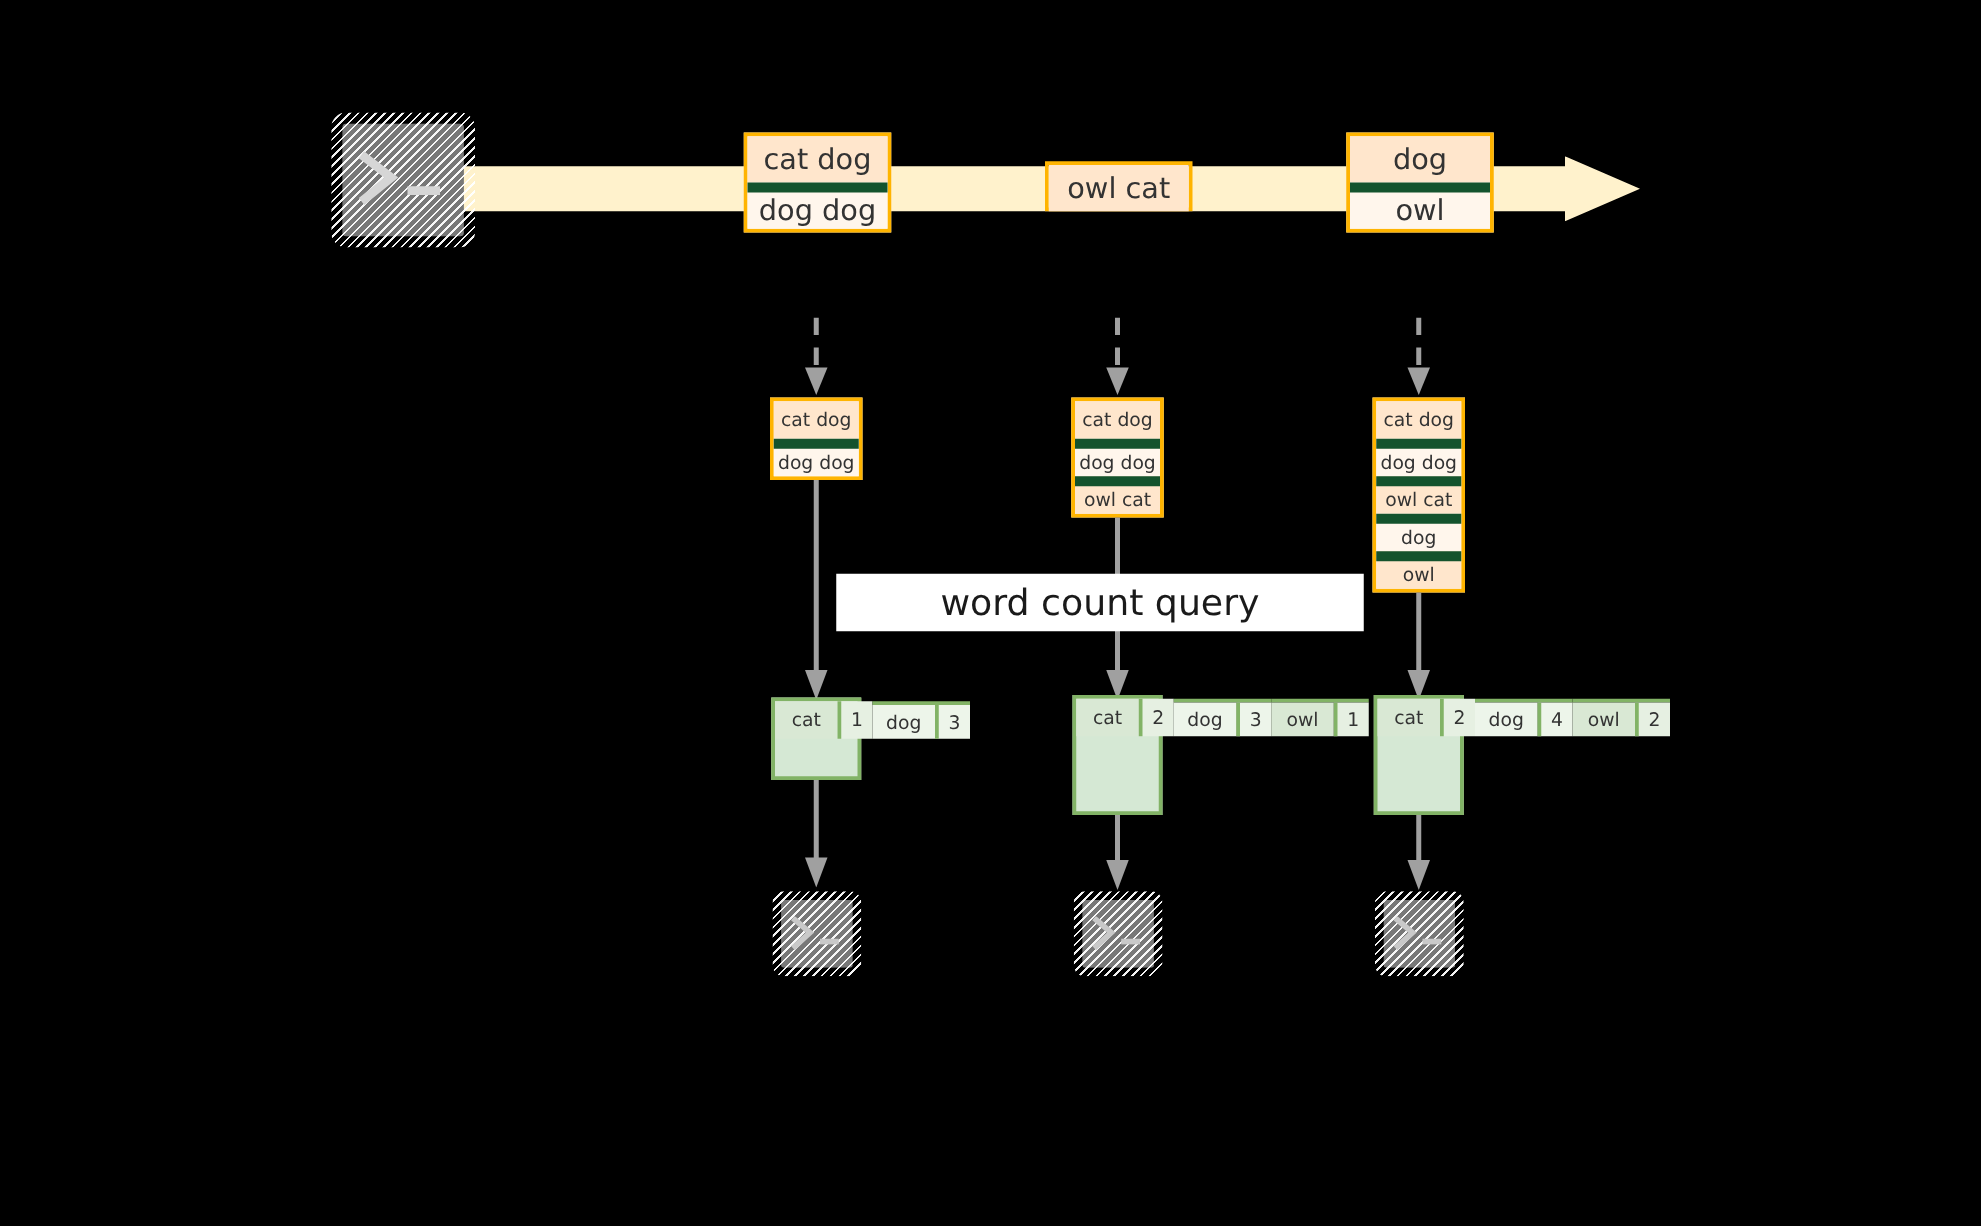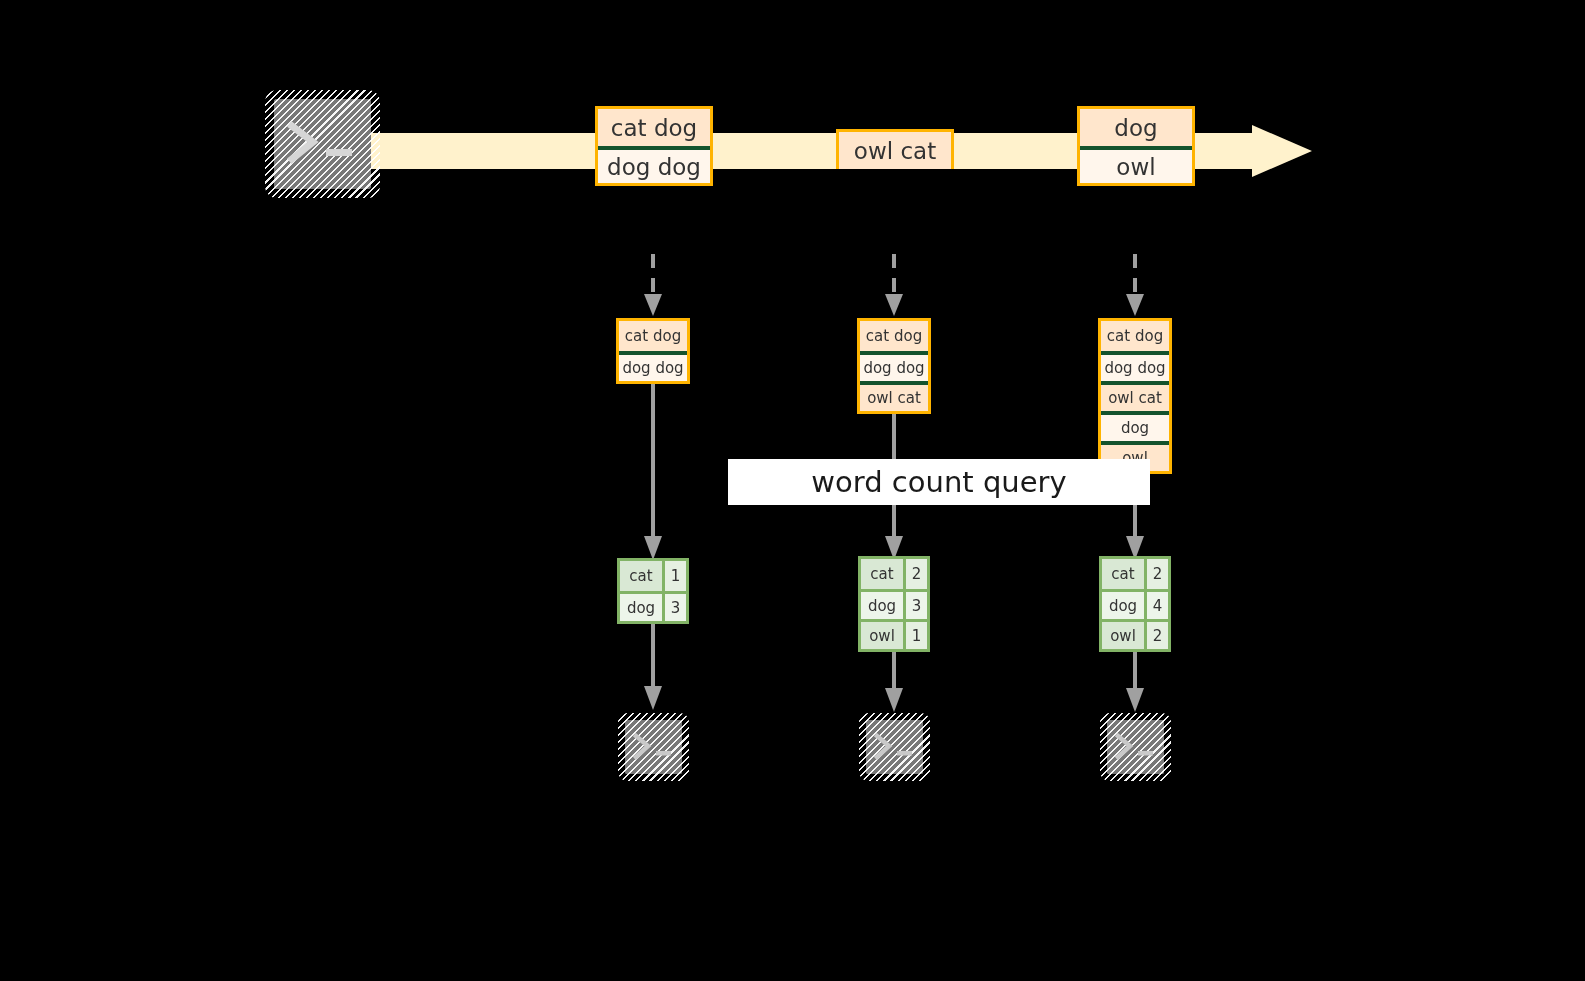--- a/index.html
+++ b/index.html
@@ -62,37 +62,36 @@
   .ev-row {
     box-sizing: border-box;
     display: flex;
     align-items: center;
     justify-content: center;
     color: #333333;
     white-space: nowrap;
   }
   .ev-row.dark  { background: #FFE6CC; }
   .ev-row.light { background: #FFF6EC; }
-  .ev-row + .ev-row { border-top: 4px solid #14532d; }
+  .ev-row + .ev-row { border-top: 8px solid #14532d; }
 
   
   .stream-box .ev-row { height: 37px; font-size: 23px; }
   .stream-box.single  .ev-row { height: 37px; }
 
   
   .mini .ev-row { height: 30px; font-size: 15px; }
 
   
   .ct {
     position: absolute;
     box-sizing: border-box;
     border: 3px solid #82B366;
     background: #D5E8D4;
     display: flex;
-    flex-direction: column;
   }
   .ct-row {
     display: flex;
     height: 30px;
     box-sizing: border-box;
   }
   .ct-row + .ct-row { border-top: 3px solid #82B366; }
   .ct-cell {
     box-sizing: border-box;
     display: flex;
@@ -209,21 +208,21 @@
       <path d="M10,146 L1,122 L19,122 Z" fill="#A0A0A0"></path>
     </svg>
   </div>
   <div class="conn" style="left:1125px; top:474px; width:20px; height:86px;">
     <svg width="20" height="86" viewBox="0 0 20 86">
       <line x1="10" y1="0" x2="10" y2="66" stroke="#A0A0A0" stroke-width="4"></line>
       <path d="M10,86 L1,62 L19,62 Z" fill="#A0A0A0"></path>
     </svg>
   </div>
 
-  <div class="query-banner" style="left:728px; top:459px; width:422px; height:46px;">
+  <div class="query-banner" style="left:669px; top:459px; width:422px; height:46px;">
     <span class="label">word count query</span>
   </div>
 
   <div class="ct" style="left:617px; top:558px; width:72px; height:66px;">
     <div class="ct-row">
       <div class="ct-cell word">cat</div>
       <div class="ct-cell count">1</div>
     </div>
     <div class="ct-row alt">
       <div class="ct-cell word">dog</div>

